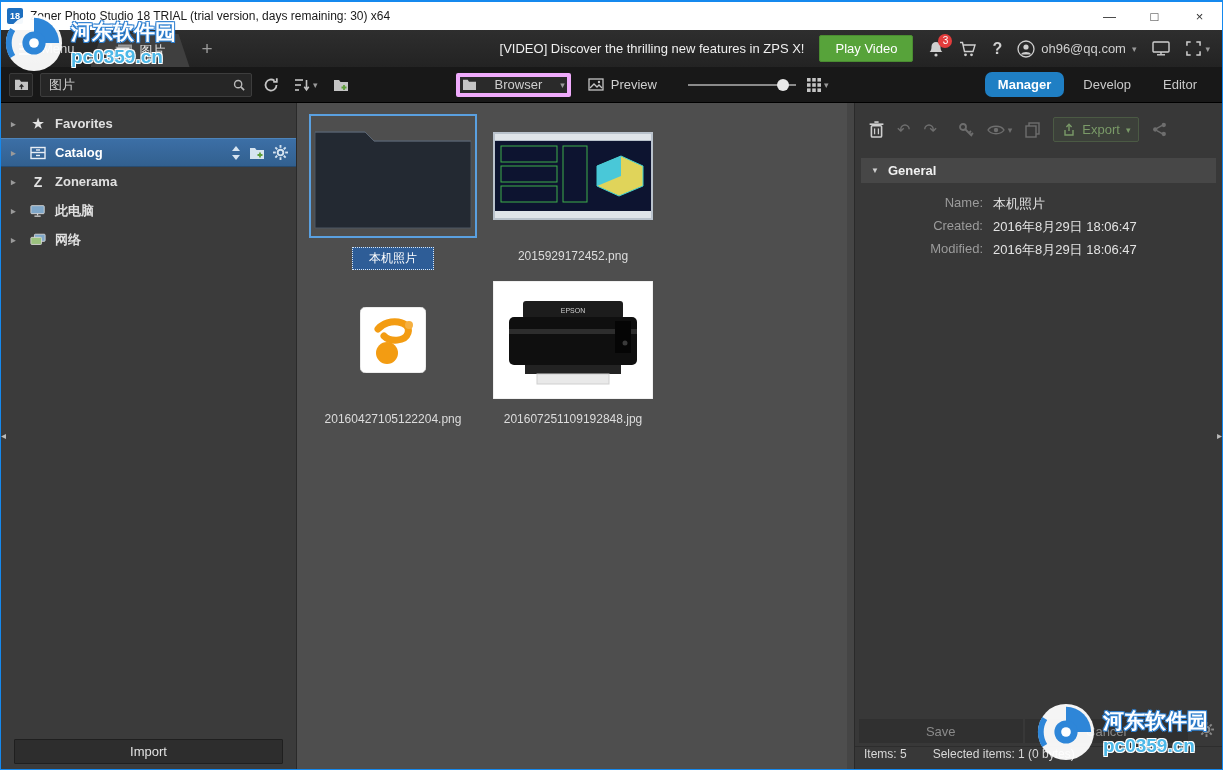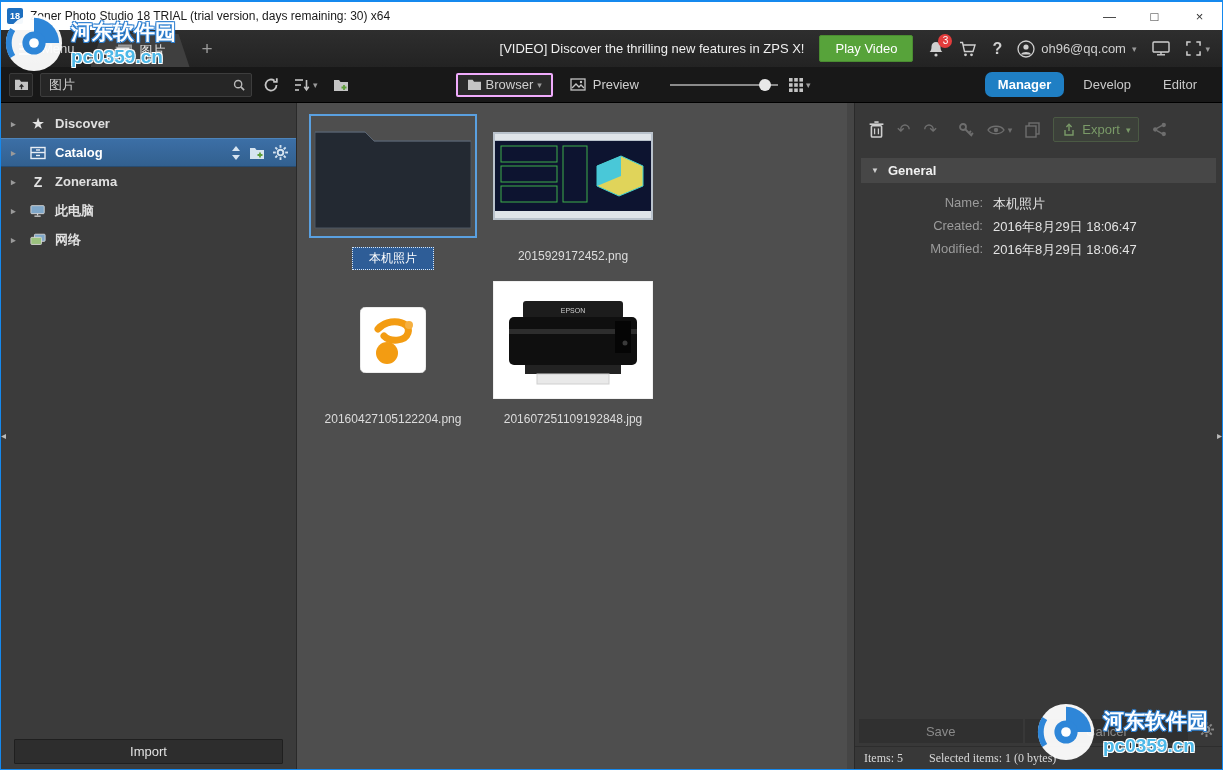--- a/index.html
+++ b/index.html
@@ -37,22 +37,22 @@
   .caret{ color:#9a9a9a; font-size:9px; }
 
   
   .toolbar2{ height:36px; background:#181818; border-bottom:1px solid #000; display:flex; align-items:center; padding:0 8px; gap:7px; }
   .tbtn{ width:24px; height:24px; display:flex; align-items:center; justify-content:center;
          background:#242424; border:1px solid #3a3a3a; border-radius:2px; }
   .tbtn.plain{ background:transparent; border-color:transparent; width:auto; padding:0 3px; }
   .withcaret{ gap:3px; }
   .searchbox{ width:212px; height:24px; background:#262626; border:1px solid #3d3d3d; display:flex; align-items:center; border-radius:2px; }
   .searchbox input{ flex:1; background:transparent; border:none; outline:none; color:#cfcfcf; font-size:13px; padding:0 8px; font-family:inherit; }
-  .browser-dd{ margin-left:96px; height:24px; display:flex; align-items:center; gap:4px; padding:0 9px;
-               background:#2a2a2a; border:2px solid #f0abfc; border-radius:2px; color:#cfcfcf; font-size:13px; }
+  .browser-dd{ margin-left:96px; height:24px; display:flex; align-items:center; gap:18px; padding:0 2px;
+               background:#2a2a2a; border:4px solid #f0abfc; border-radius:2px; color:#cfcfcf; font-size:13px; }
   .preview-btn{ display:flex; align-items:center; gap:7px; color:#cfcfcf; font-size:13px; padding:0 10px; }
   .slider{ position:relative; width:108px; height:20px; margin-left:14px; }
   .slider .track{ position:absolute; top:9px; left:0; right:0; height:2px; background:#8a8a8a; }
   .slider .thumbknob{ position:absolute; top:4px; left:82%; width:12px; height:12px; border-radius:50%; background:#e8e8e8; }
   .mode-tabs{ margin-left:auto; display:flex; align-items:center; gap:6px; margin-right:4px; }
   .mtab{ color:#c9c9c9; font-size:13px; padding:5px 13px; }
   .mtab.active{ background:#1f7fc4; color:#fff; font-weight:bold; border-radius:7px; }
 
   
   .main{ display:flex; height:666px; }
@@ -88,21 +88,21 @@
                    padding-left:10px; color:#f0f0f0; font-size:13px; font-weight:bold; }
   .section-header .caret{ font-size:8px; color:#cfcfcf; }
   .fields{ display:grid; grid-template-columns:118px 1fr; column-gap:10px; row-gap:5px; padding:12px 10px; }
   .flabel{ text-align:right; color:#9b9b9b; font-size:13px; }
   .fvalue{ color:#e3e3e3; font-size:13px; }
   .panel-bottom{ position:absolute; left:4px; right:34px; bottom:26px; display:flex; gap:2px; align-items:center; }
   .pbtn{ flex:1; height:24px; background:#303030; color:#8a8a8a; font-size:13px;
          display:flex; align-items:center; justify-content:center; }
   .panel-gear{ position:absolute; right:8px; bottom:28px; }
   .statusbar{ position:absolute; left:0; right:0; bottom:0; height:23px; border-top:1px solid #2d2d2d;
-              display:flex; align-items:center; gap:26px; padding-left:9px; color:#d8d8d8; font-size:12px; background:#383838;font-family:Liberation Serif, serif; }
+              display:flex; align-items:flex-start; gap:26px; padding-left:9px; color:#d8d8d8; font-size:12px; background:#383838; }
 
   
   .wm{ position:absolute; display:flex; align-items:center; gap:8px; z-index:60; pointer-events:none; }
   .wm-top{ left:4px; top:12px; }
   .wm-bottom{ right:14px; bottom:8px; }
   .wm-text .l1{ font-size:21px; font-weight:bold; color:#ffffff;
      text-shadow:-1px -1px 0 #2d7fd0, 1px -1px 0 #2d7fd0, -1px 1px 0 #2d7fd0, 1px 1px 0 #2d7fd0; }
   .wm-text .l2{ font-size:19px; font-weight:bold; color:#4db8e8;
      text-shadow:-1px -1px 0 #fff, 1px -1px 0 #fff, -1px 1px 0 #fff, 1px 1px 0 #fff; }
 
@@ -261,21 +261,21 @@
       <div class="mtab">Editor</div>
     </div>
   </div>
 
   <div class="main">
 
     <div class="sidebar">
       <div class="side-item">
         <span class="exp">▸</span>
         <span class="sicon">★</span>
-        <span>Discover</span>
+        <span>Favorites</span>
       </div>
       <div class="side-item selected">
         <span class="exp">▸</span>
         <span class="sicon">
           <svg width="16" height="14" viewBox="0 0 16 14">
             <rect x="1" y="1.5" width="14" height="11" fill="none" stroke="#e8eef5" stroke-width="1.4"></rect>
             <line x1="1" y1="6.5" x2="15" y2="6.5" stroke="#e8eef5" stroke-width="1.4"></line>
             <line x1="6" y1="4" x2="10" y2="4" stroke="#e8eef5" stroke-width="1.4"></line>
             <line x1="6" y1="9.5" x2="10" y2="9.5" stroke="#e8eef5" stroke-width="1.4"></line>
           </svg>

